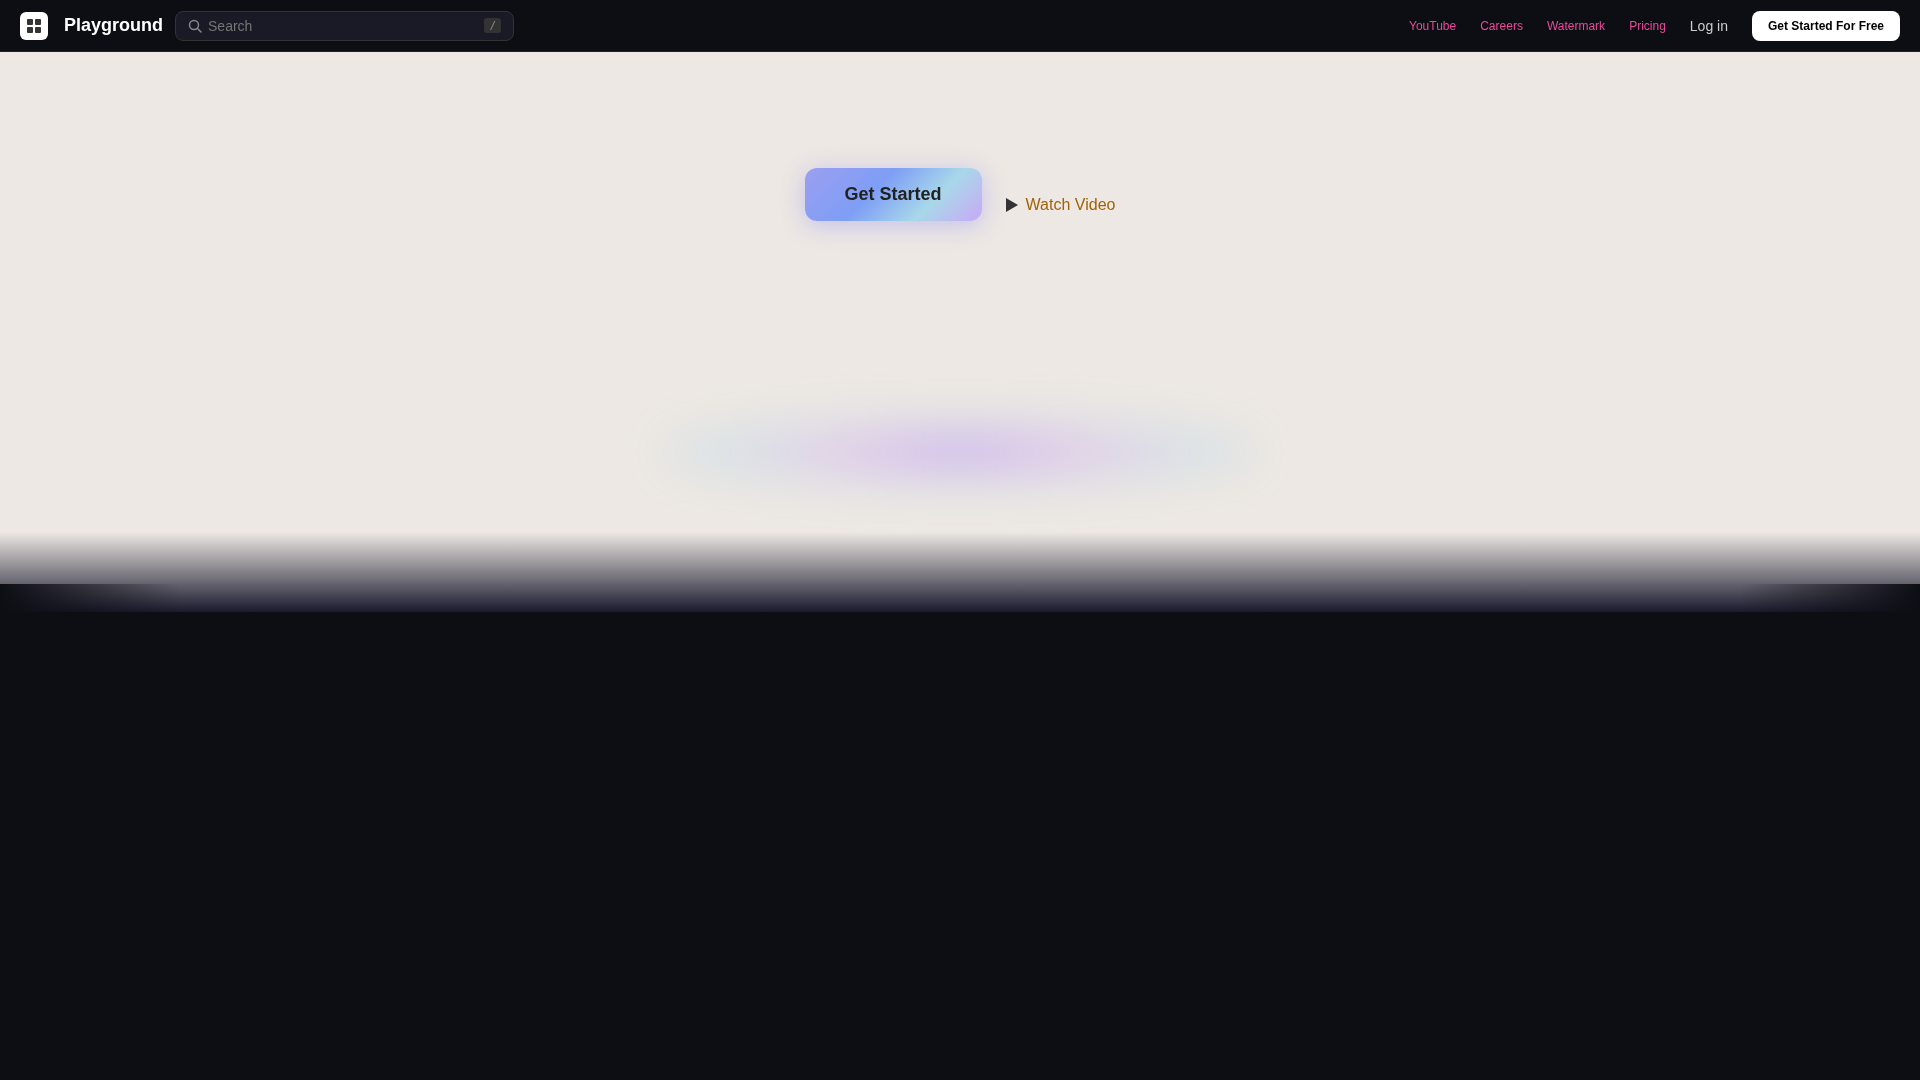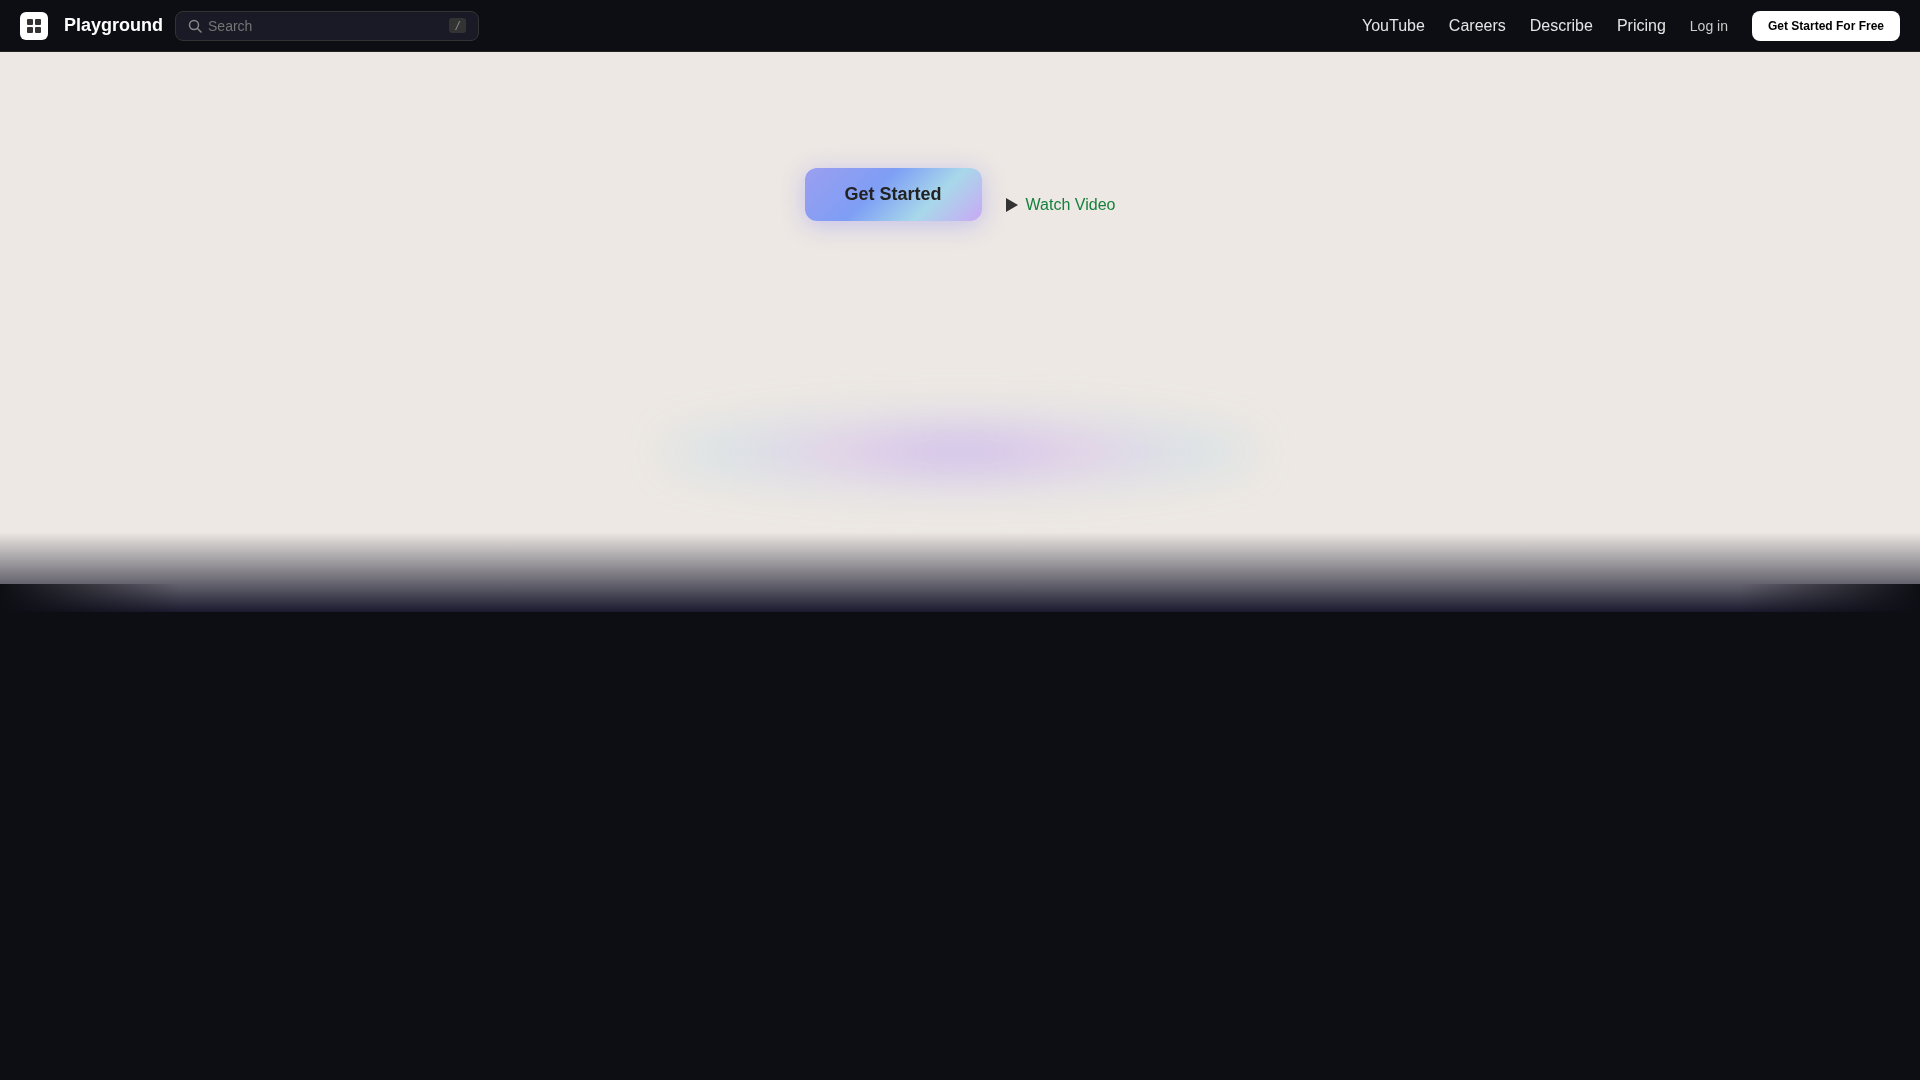--- a/index.html
+++ b/index.html
@@ -18,32 +18,32 @@
       color: #fff; font-weight: 700; font-size: 18px; text-decoration: none;
     }
     .logo-icon {
       width: 28px; height: 28px; background: #fff; border-radius: 6px;
       display: flex; align-items: center; justify-content: center;
     }
     .logo-icon svg { width: 18px; height: 18px; }
     .search-box {
       display: flex; align-items: center; gap: 6px;
       background: #1a1a26; border: 1px solid #333; border-radius: 8px;
-      padding: 6px 12px; width: 304px; cursor: text;
+      padding: 6px 12px; width: 339px; cursor: text;
     }
     .search-box input {
       background: transparent; border: none; outline: none;
       color: #aaa; font-size: 14px; flex: 1;
     }
     .search-shortcut {
       background: #333; color: #888; font-size: 11px;
       padding: 1px 5px; border-radius: 3px; font-family: monospace;
     }
     .nav-right { display: flex; align-items: center; gap: 24px; }
-    .nav-link { color: #e5e5e5; text-decoration: none; font-size: 16px; font-weight: 500; }
+    .nav-link { color: #ec4899; text-decoration: none; font-size: 12px; font-weight: 500; }
     .nav-login { color: #ccc; font-size: 14px; font-weight: 500; cursor: pointer; }
     .nav-cta {
       background: #fff; color: #000; border: none; border-radius: 8px;
       padding: 8px 16px; font-size: 12px; font-weight: 600; cursor: pointer;
     }
 
     
     .hero {
       margin-top: 52px; min-height: 480px;
       background: #ede8e3;
@@ -82,21 +82,21 @@
       position: relative; z-index: 2;
     }
     .btn-get-started {
       background: linear-gradient(135deg, #9b9ff0 0%, #7e9ef5 40%, #a8d8ea 70%, #c9a8f5 100%);
       color: #222; border: none; border-radius: 12px;
       padding: 16px 40px; font-size: 18px; font-weight: 600; cursor: pointer;
       box-shadow: 0 4px 24px rgba(100,100,255,0.3);
     }
     .btn-watch-video {
       display: flex; align-items: center; gap: 8px;
-      background: transparent; border: none; color: #15803d;
+      background: transparent; border: none; color: #a16207;
       font-size: 16px; font-weight: 500; cursor: pointer; margin-top: 20px;
     }
     .play-icon {
       width: 0; height: 0;
       border-top: 7px solid transparent;
       border-bottom: 7px solid transparent;
       border-left: 12px solid #333;
     }
 
     
@@ -314,21 +314,21 @@
         <circle cx="6" cy="6" r="4.5" stroke="#888" stroke-width="1.5"></circle>
         <line x1="9.5" y1="9.5" x2="13" y2="13" stroke="#888" stroke-width="1.5" stroke-linecap="round"></line>
       </svg>
       <input type="text" placeholder="Search" style="">
       <span class="search-shortcut">/</span>
     </div>
   </div>
   <div class="nav-right">
     <a class="nav-link" href="#">YouTube</a>
     <a class="nav-link" href="#">Careers</a>
-    <a class="nav-link" href="#">Describe</a>
+    <a class="nav-link" href="#">Watermark</a>
     <a class="nav-link" href="#">Pricing</a>
     <span class="nav-login">Log in</span>
     <button class="nav-cta">Get Started For Free</button>
   </div>
 </nav>
 
 <section class="hero">
 
   <div class="hero-buttons">
     <button class="btn-get-started">Get Started</button>

